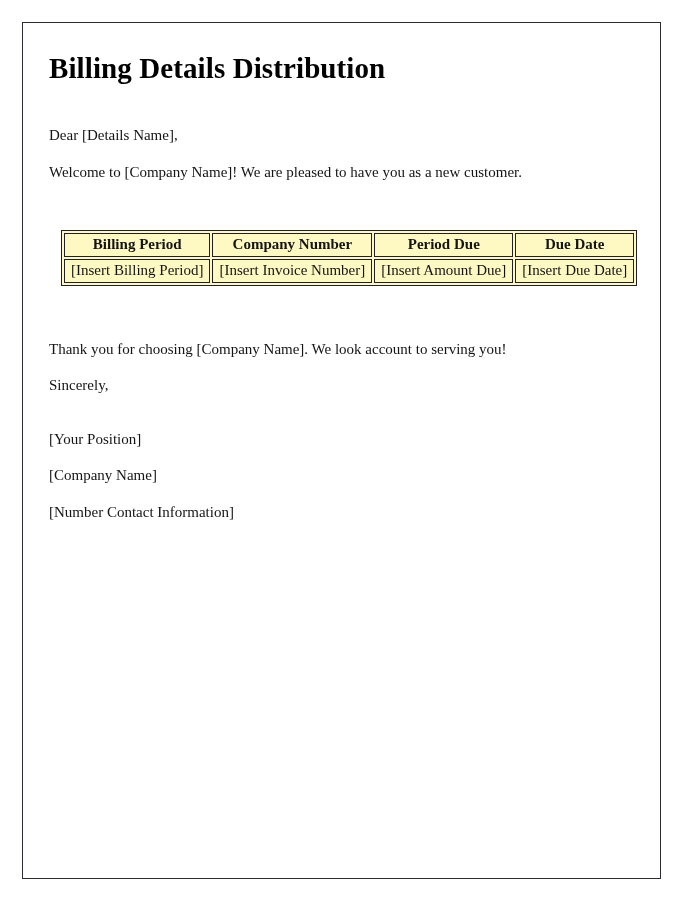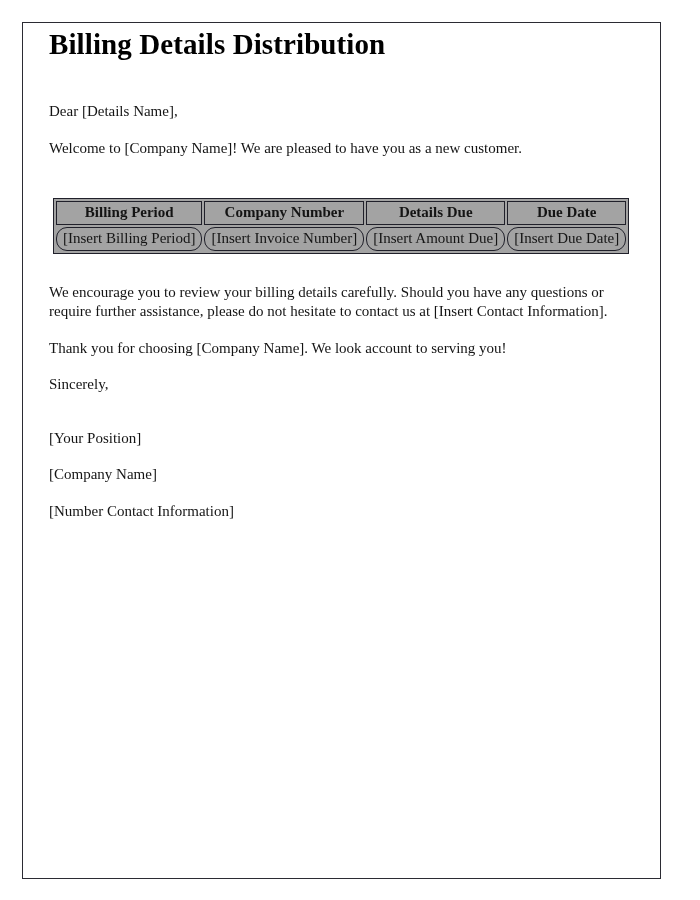--- a/index.html
+++ b/index.html
@@ -24,21 +24,21 @@
     width: 639px;
     height: 857px;
     border: 1px solid #2b2b33;
     box-sizing: border-box;
     background: #ffffff;
   }
 
   #page-content {
     position: absolute;
     left: 26px;
-    top: 4px;
+    top: 28px;
     right: 20px;
   }
 
   
   .doc-title {
     font-family: "Liberation Serif", "DejaVu Serif", serif;
     font-size: 29px;
     font-weight: bold;
     color: #000000;
     margin: 0;
@@ -60,42 +60,41 @@
   .gap-title   { height: 24px; }
   .gap-para    { height: 17px; }
   .gap-table-t { height: 19px; }
   .gap-table-b { height: 25px; }
 
   
   table.billing {
     border-collapse: separate;
     border-spacing: 2px;
     border: 1px solid #20202a;
-    margin: 4px;
+    margin: 12px;
     padding: 0;
-    background: #a3a3a3;
+    background: #fef9c3;
     font-size: 15px;
     width: auto;
   }
   table.billing th,
   table.billing td {
     border: 1px solid #20202a;
     padding: 1px 6px 2px 6px;
     line-height: 1.25;
     color: #141414;
     white-space: nowrap;
   }
   table.billing th {
     font-weight: bold;
     text-align: center;
   }
   table.billing td {
     font-weight: normal;
     text-align: left;
-    border-radius: 11px;
   }
 </style>
 </head>
 <body>
 
 <div id="page-frame">
   <div id="page-content">
 
     <h1 class="doc-title">Billing Details Distribution</h1>
 
@@ -113,37 +112,36 @@
     <div class="gap-para"></div>
 
 
     <div class="gap-table-t"></div>
 
     <table class="billing">
       <thead>
         <tr>
           <th>Billing Period</th>
           <th>Company Number</th>
-          <th>Details Due</th>
+          <th>Period Due</th>
           <th>Due Date</th>
         </tr>
       </thead>
       <tbody>
         <tr>
           <td>[Insert Billing Period]</td>
           <td>[Insert Invoice Number]</td>
           <td>[Insert Amount Due]</td>
           <td>[Insert Due Date]</td>
         </tr>
       </tbody>
     </table>
 
     <div class="gap-table-b"></div>
 
-    <p class="para">We encourage you to review your billing details carefully. Should you have any questions or require further assistance, please do not hesitate to contact us at [Insert Contact Information].</p>
 
     <div class="gap-para"></div>
 
     <p class="para">Thank you for choosing [Company Name]. We look account to serving you!</p>
 
     <div class="gap-para"></div>
 
     <p class="para">Sincerely,</p>
 
     <div class="gap-para"></div>

